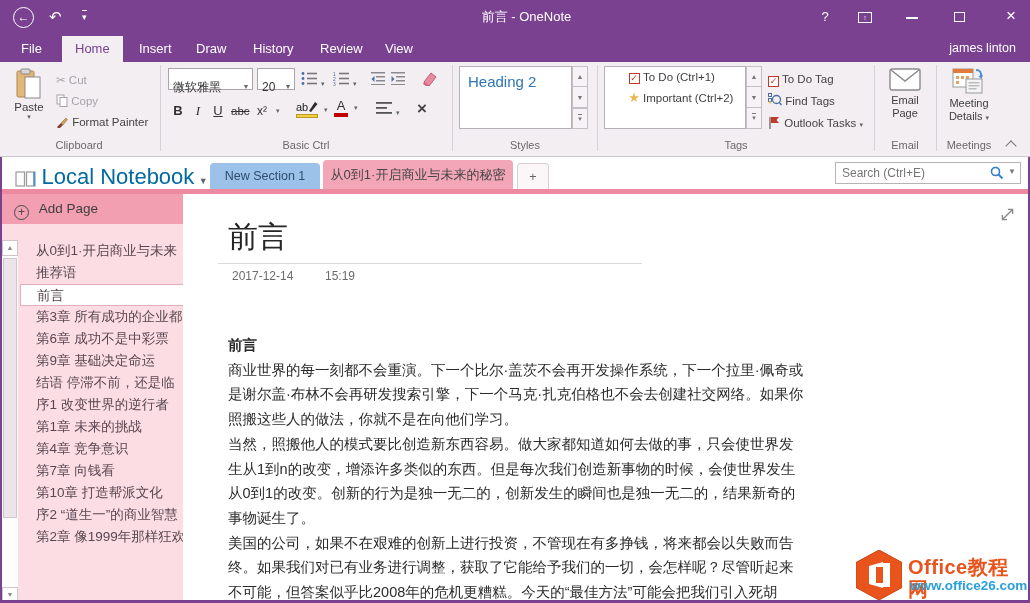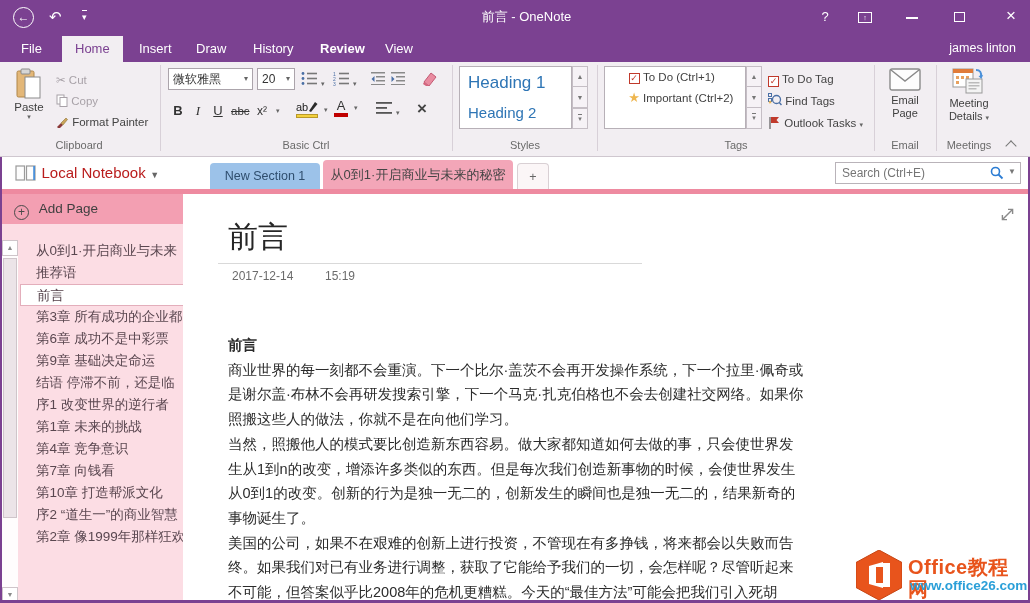--- a/index.html
+++ b/index.html
@@ -12,41 +12,41 @@
   .qat-circle { width:21px; height:21px; border:1.4px solid #fff; border-radius:50%; text-align:center; line-height:18px; font-size:12px; }
   .win-title { width:100%; text-align:center; line-height:34px; font-size:13px;padding-left:23px; }
   .tb-btn { color:#fff; font-size:13px; text-align:center; cursor:default; }
   .menu-tab { height:26px; line-height:26px; padding:0 13px; font-size:13px; color:#fff; display:inline-block; }
   .menu-tab.active { background:#f2eef2; color:#7b4191; }
   .user-name { font-size:12.5px; color:#fff; }
   
   .ribbon { left:0; top:62px; width:1030px; height:95px; background:#f2eef2; border-bottom:1px solid #cfc7cf; font-size:11px; color:#444; }
   .vsep { top:3px; height:86px; width:1px; background:#d8d0d8; }
   .grp-label { top:77px; text-align:center; color:#6a6a6a; font-size:11px; }
-  .combo { background:#fff; border:1px solid #aba4ab; height:22px; line-height:20px; font-size:12px; color:#333; padding:0 4px; }
+  .combo { background:#fff; border:1px solid #aba4ab; height:22px; line-height:20px; font-size:12px; color:#333; padding:8px 4px; }
   .combo .dd { float:right; color:#666; font-size:8px; line-height:20px; }
   .smallbtn { font-size:11.5px; color:#444; line-height:20px; }
   .disabled { color:#a8a2a8 !important; }
   .fmt { font-size:13px; color:#333; line-height:22px; text-align:center; }
   .ddarrow { font-size:7px; color:#666; }
   .gallery { background:#fff; border:1px solid #b7b0b7; }
   .scrollcol button { display:block; width:16px; height:21px; background:#f6f2f6; border:1px solid #c5bec5; border-top:none; color:#777; font-size:7px; padding:0; }
   .scrollcol button:first-child { border-top:1px solid #c5bec5; }
   .h1style { font-size:17px; color:#2e75b5; line-height:31px; padding-left:8px; white-space:nowrap; }
   .h2style { font-size:15px; color:#2e75b5; line-height:30px; padding-left:8px; white-space:nowrap; }
   .tagrow { height:20.5px; line-height:20.5px; font-size:11.5px; color:#3f3f3f; padding-left:20px; white-space:nowrap; }
   .tagrow .tic { display:inline-block; width:18px; text-align:center; }
   .checkbox { display:inline-block; width:11px; height:11px; border:1.5px solid #c0392b; color:#c0392b; font-size:9px; line-height:9px; text-align:center; font-weight:bold; background:#fff; }
   .star { color:#eeb64f; font-size:13px; }
   .qmark { color:#7b3d8a; font-weight:bold; font-size:13px; }
   .bigbtn { text-align:center; color:#3f3f3f; font-size:11px; line-height:13px; }
   .chev { display:inline-block; width:8px; height:8px; border-left:1.6px solid #777; border-bottom:1.6px solid #777; transform:rotate(135deg); }
   
   .navbar { left:0; top:157px; width:1030px; height:32px; background:#fff; }
-  .nb-title { font-size:15px; color:#b91c1c; }
+  .nb-title { font-size:22px; color:#0369a1; }
   .sec-tab { height:26px; line-height:26px; font-size:12.5px; text-align:center; border-radius:4px 4px 0 0; }
   .pinkstrip { left:0; top:189px; width:1030px; height:5px; background:#ee8aa0; }
   .searchbox { border:1px solid #b9b3b9; background:#fff; font-size:12px; color:#444; padding:0 40px 0 6px; height:22px; width:186px; font-family:"Liberation Sans","DejaVu Sans",sans-serif; }
   
   .sidebar { left:0; top:194px; width:183px; height:409px; background:#fcdde4; }
   .addpage { left:0; top:0; width:183px; height:30px; background:#f39fb2; line-height:30px; color:#3f3f3f; font-size:13.5px; }
   .pluscirc { display:inline-block; width:15px; height:15px; border:1.5px solid #4a4a4a; border-radius:50%; color:#4a4a4a; text-align:center; line-height:12px; font-size:12px; vertical-align:-3px; }
   .pagelist { list-style:none; }
   .pagelist li { height:22px; line-height:22px; font-size:13.5px; color:#5a4750; padding-left:16px; white-space:nowrap; overflow:hidden; }
   .pagelist li.sel { background:#fff; border:1px solid #e3aebb; border-right:none; color:#534049; }
@@ -80,21 +80,21 @@
   <div class="ab" style="left:954px;top:12px;width:11px;height:10px;border:1.4px solid #fff;"></div>
   <div class="ab tb-btn" style="left:996px;top:0;width:30px;line-height:32px;font-size:17px;"><span>×</span></div>
 </div>
 
 <div class="ab tabrow">
   <span class="menu-tab ab" style="left:8px;">File</span>
   <span class="menu-tab active ab" style="left:62px;">Home</span>
   <span class="menu-tab ab" style="left:126px;">Insert</span>
   <span class="menu-tab ab" style="left:183px;">Draw</span>
   <span class="menu-tab ab" style="left:240px;">History</span>
-  <span class="menu-tab ab" style="left:307px;font-weight:bold;">Review</span>
+  <span class="menu-tab ab" style="left:307px;">Review</span>
   <span class="menu-tab ab" style="left:372px;">View</span>
   <span class="user-name ab" style="right:14px;top:5px;">james linton</span>
 </div>
 
 <div class="ab ribbon">
 
   <div class="ab" style="left:6px;top:5px;width:46px;height:68px;text-align:center;">
     <svg width="26" height="32" viewBox="0 0 26 32" style="margin-top:1px;">
       <rect x="1" y="3" width="17" height="26" rx="1.5" fill="#e3b778" stroke="#b08648"></rect>
       <rect x="5" y="1" width="9" height="5" rx="1" fill="#d6d6d6" stroke="#8a8a8a"></rect>
@@ -182,21 +182,20 @@
         <rect x="0" y="5" width="11" height="1.8" fill="#555"></rect>
         <rect x="0" y="10" width="16" height="1.8" fill="#555"></rect>
       </svg>
     <span class="ddarrow">▾</span>
   </div>
   <div class="ab" style="left:417px;top:37px;font-size:17px;color:#444;font-weight:bold;"><span>×</span></div>
   <div class="ab grp-label" style="left:163px;width:286px;">Basic Ctrl</div>
   <span class="ab vsep" style="left:452px;"></span>
 
   <div class="ab gallery" style="left:459px;top:4px;width:113px;height:63px;">
-    <div class="h1style">Heading 1</div>
     <div class="h2style">Heading 2</div>
   </div>
   <div class="ab scrollcol" style="left:572px;top:4px;">
     <button><span>▲</span></button>
     <button><span>▼</span></button>
     <button style="border-top:1px solid #c5bec5;"><span style="border-top:1px solid #777;">▾</span></button>
   </div>
   <div class="ab grp-label" style="left:455px;width:140px;">Styles</div>
   <span class="ab vsep" style="left:597px;"></span>
 

